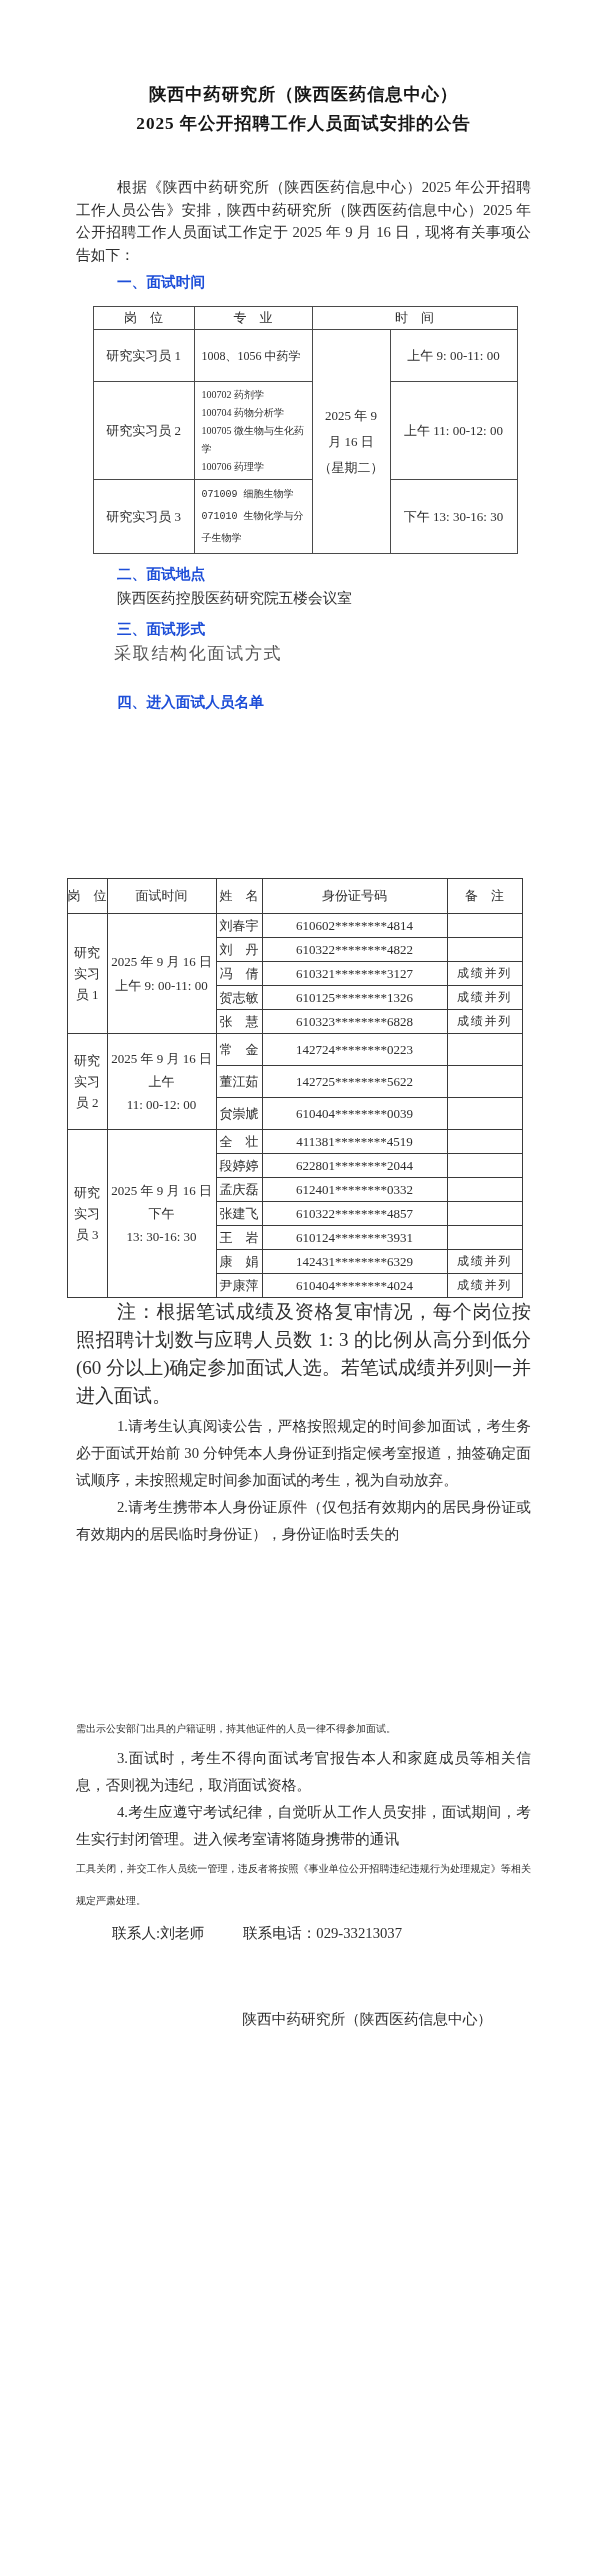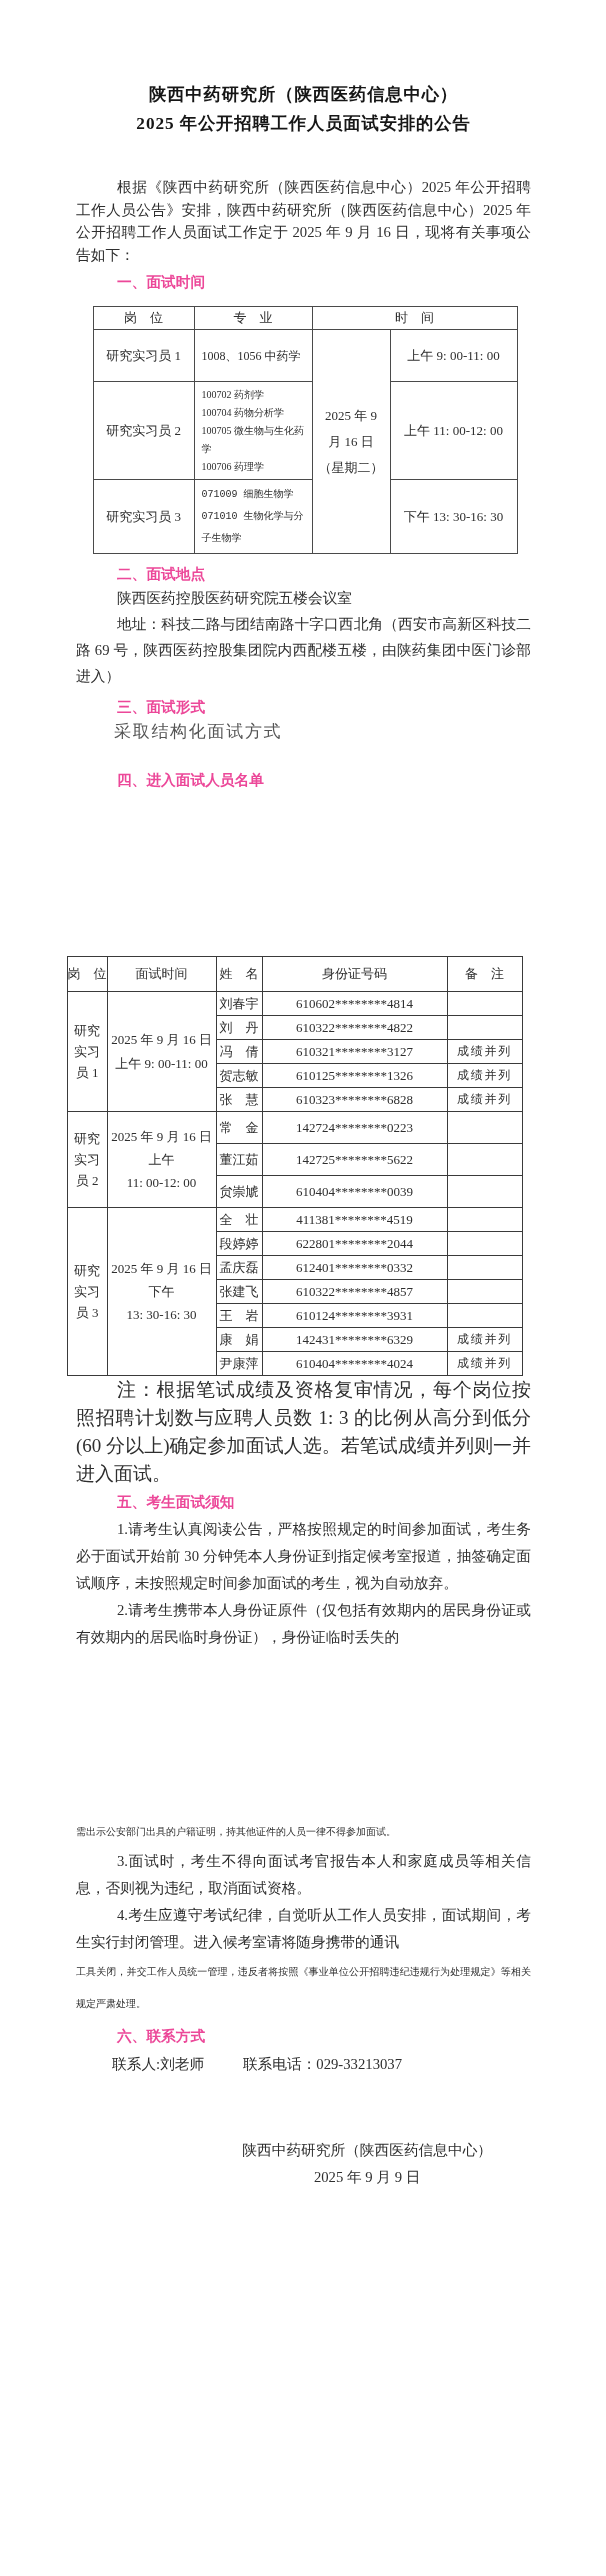--- a/index.html
+++ b/index.html
@@ -9,21 +9,21 @@
     font-family:"Liberation Serif","DejaVu Serif",serif;
     color:#2e2e2e; position:relative;
   }
   .content { padding:0 76px; }
   .title-block { padding-top:80px; text-align:center; }
   .title-line { font-size:17.3px; font-weight:700; color:#161616; line-height:29px; letter-spacing:0.9px; }
   .para { font-size:14.7px; line-height:22.5px; text-align:justify; }
   .indent { text-indent:41px; }
   .sec-heading {
     font-family:"Liberation Sans","DejaVu Sans",sans-serif;
-    font-weight:700; font-size:14.7px; color:#ec4899; line-height:22.5px; padding-left:41px;
+    font-weight:700; font-size:14.7px; color:#1d4ed8; line-height:22.5px; padding-left:41px;
   }
   .loc-room { font-size:14.7px; line-height:26px; text-indent:41px; }
   .loc-addr { font-size:14.7px; line-height:26px; text-align:justify; text-indent:41px; }
   .format-line { font-size:17px; line-height:26px; color:#555; text-indent:38px; letter-spacing:1.7px; }
 
   
   table { border-collapse:collapse; }
   .t1 { width:424px; margin-left:16.5px; margin-top:12px; table-layout:fixed; }
   .t1 th, .t1 td { border:0.9px solid #4a4a4a; text-align:center; vertical-align:middle; font-weight:400; }
   .t1 th { height:23.4px; font-size:13px; }
@@ -107,21 +107,20 @@
           <td class="post-cell">研究实习员 3</td>
           <td class="major-cell">071009 细胞生物学
 071010 生物化学与分子生物学</td>
           <td class="time-cell">下午 13: 30-16: 30</td>
         </tr>
       </tbody>
     </table>
 
     <div class="sec-heading" style="margin-top:8.7px">二、面试地点</div>
     <div class="loc-room">陕西医药控股医药研究院五楼会议室</div>
-    <p class="loc-addr">地址：科技二路与团结南路十字口西北角（西安市高新区科技二路 69 号，陕西医药控股集团院内西配楼五楼，由陕药集团中医门诊部进入）</p>
 
     <div class="sec-heading" style="margin-top:7px">三、面试形式</div>
     <div class="format-line">采取结构化面试方式</div>
 
     <div class="sec-heading" style="margin-top:24px">四、进入面试人员名单</div>
 
     <table class="t2">
       <colgroup>
         <col style="width:40px">
           <col style="width:109px">
@@ -229,34 +228,31 @@
           <tr class="g2">
             <td>尹康萍</td>
             <td>610404********4024</td>
             <td class="remark-cell">成绩并列</td>
           </tr>
         </tbody>
     </table>
 
     <p class="note-para">注：根据笔试成绩及资格复审情况，每个岗位按照招聘计划数与应聘人员数 1: 3 的比例从高分到低分(60 分以上)确定参加面试人选。若笔试成绩并列则一并进入面试。</p>
 
-    <div class="sec-heading" style="margin-top:2.6px">五、考生面试须知</div>
     <p class="notice-item" style="margin-top:2.6px">1.请考生认真阅读公告，严格按照规定的时间参加面试，考生务必于面试开始前 30 分钟凭本人身份证到指定候考室报道，抽签确定面试顺序，未按照规定时间参加面试的考生，视为自动放弃。</p>
     <p class="notice-item">2.请考生携带本人身份证原件（仅包括有效期内的居民身份证或有效期内的居民临时身份证），身份证临时丢失的</p>
     <p class="notice-cont" style="margin-top:165px">需出示公安部门出具的户籍证明，持其他证件的人员一律不得参加面试。</p>
     <p class="notice-item">3.面试时，考生不得向面试考官报告本人和家庭成员等相关信息，否则视为违纪，取消面试资格。</p>
     <p class="notice-item">4.考生应遵守考试纪律，自觉听从工作人员安排，面试期间，考生实行封闭管理。进入候考室请将随身携带的通讯</p>
     <p class="notice-cont">工具关闭，并交工作人员统一管理，违反者将按照《事业单位公开招聘违纪违规行为处理规定》等相关规定严肃处理。</p>
 
-    <div class="sec-heading" style="margin-top:5.2px">六、联系方式</div>
     <div class="contact-line">
       <span>联系人:刘老师</span>
       <span class="phone">联系电话：029-33213037</span>
     </div>
 
     <div class="signature">
       <div>陕西中药研究所（陕西医药信息中心）</div>
-      <div>2025 年 9 月 9 日</div>
     </div>
 
   </div>
 </div>
 
 
 </body></html>

